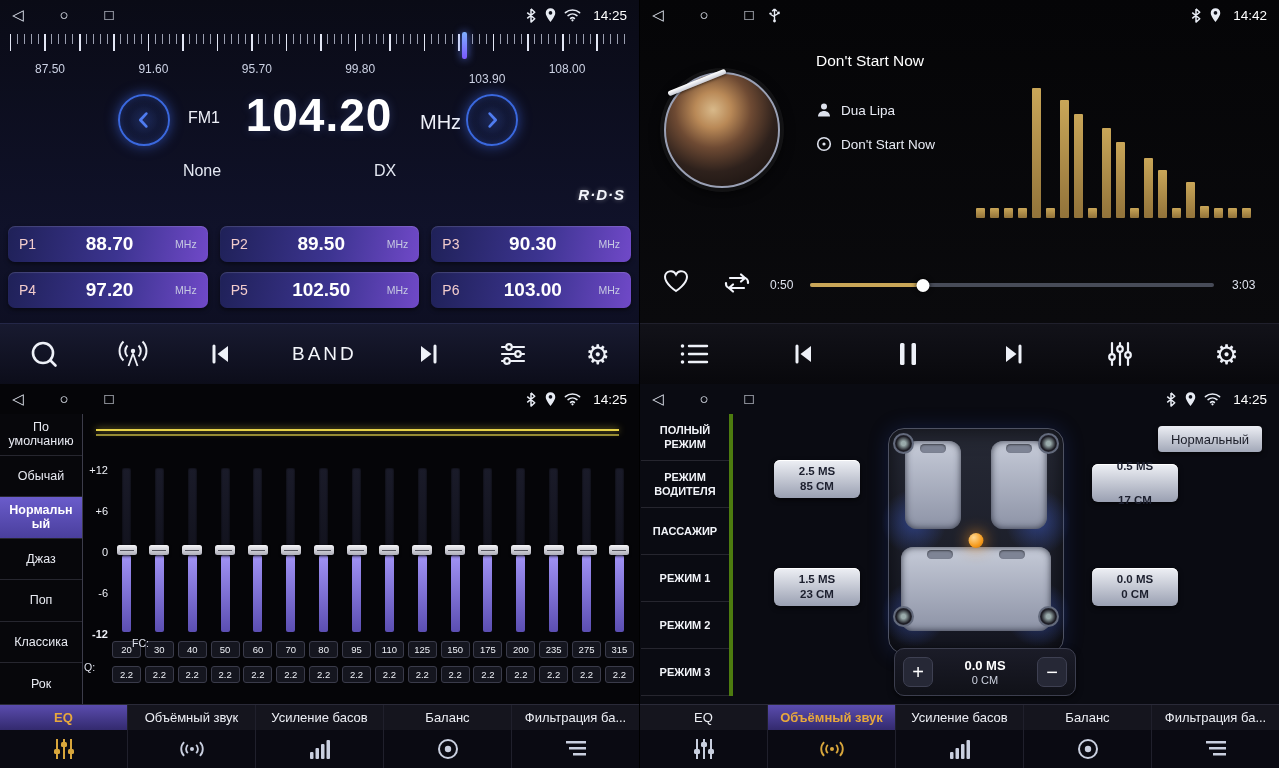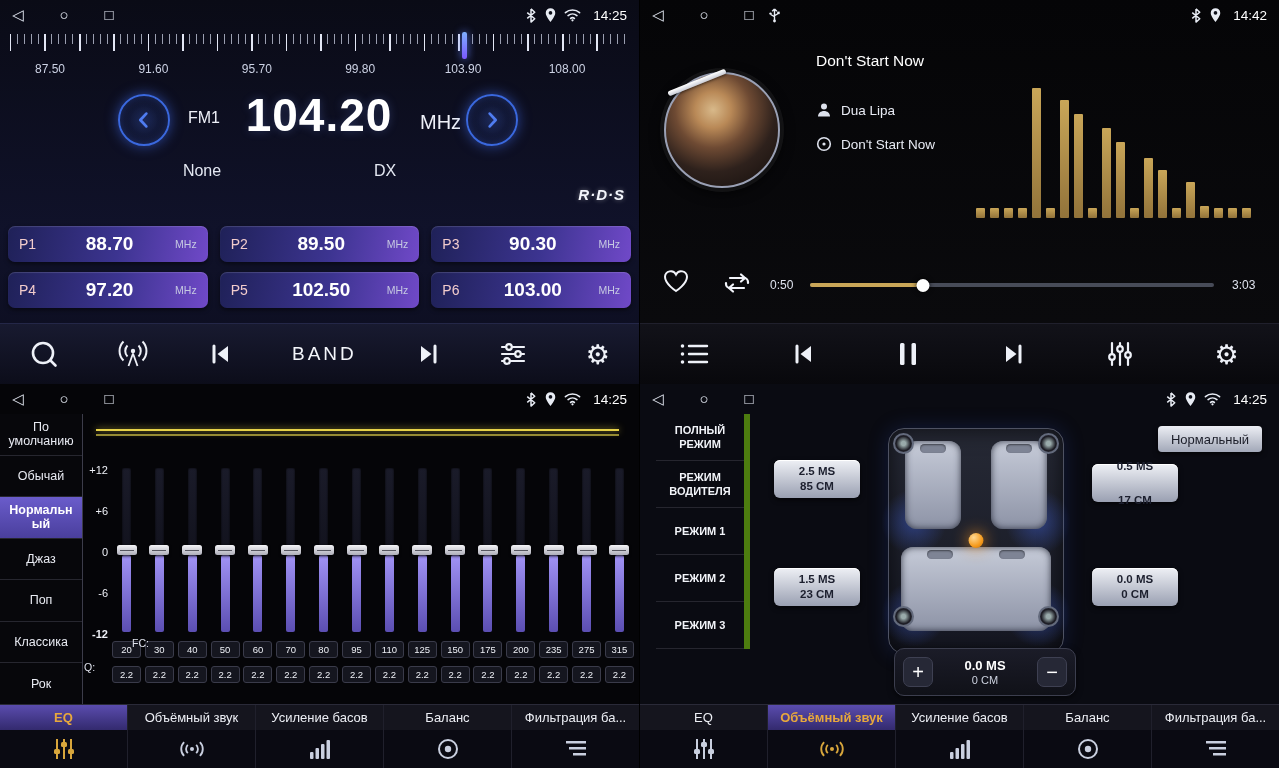--- a/index.html
+++ b/index.html
@@ -111,21 +111,21 @@
     background:linear-gradient(180deg,#a193f5,#5b4eb2);}
   .handle{position:absolute;left:-5.5px;width:20px;height:10px;border-radius:2.5px;
     background:linear-gradient(180deg,#f4f4f7,#aeaeb9);box-shadow:0 1px 3px rgba(0,0,0,.95);}
   .handle::after{content:"";position:absolute;left:3px;right:3px;top:4.5px;height:1px;background:#565660;}
   .valbox{margin-top:9px;width:27px;height:15px;background:#15161f;border:1px solid #3a3b4a;border-radius:3px;
     font-size:9.5px;color:#eef0f6;display:flex;align-items:center;justify-content:center;}
   .qbox{margin-top:8px;}
   .row-label{position:absolute;left:84px;width:26px;text-align:left;font-size:10.5px;color:#dfe2ec;}
 
   
-  .mode-list{position:absolute;left:16px;top:30px;width:88px;border-right:6px solid #4d7c0f;}
+  .mode-list{position:absolute;left:1px;top:30px;width:88px;border-right:4px solid #4d7c0f;}
   .mode-item{height:46px;display:flex;align-items:center;justify-content:center;text-align:center;
     font-size:11px;font-weight:700;color:#f2f4f9;border-bottom:1px solid #26262f;padding:0 4px;line-height:1.3;}
   .norm-btn{position:absolute;left:518px;top:42px;width:104px;height:26px;border-radius:4px;
     background:linear-gradient(180deg,#eceef4,#a2a8b8);color:#1b1d28;font-size:13px;
     display:flex;align-items:center;justify-content:center;box-shadow:0 2px 5px rgba(0,0,0,.7);}
   .car{position:absolute;left:248px;top:44px;width:174px;height:224px;border-radius:16px;
     background:linear-gradient(180deg,#262935,#151722);border:1px solid #4e5262;
     box-shadow:0 0 20px rgba(40,70,160,.28),inset 0 0 22px rgba(0,0,0,.7);}
   .glow{position:absolute;width:66px;height:66px;border-radius:50%;
     background:radial-gradient(circle,rgba(70,110,255,.38),rgba(70,110,255,0) 70%);}
@@ -193,21 +193,21 @@
     <div class="ruler" data-interactable="true">
       <div class="ticks-small" data-interactable="false"></div>
       <div class="ticks-big" data-interactable="false"></div>
       <div class="tuner-indicator" data-interactable="true" style="left: 73%;"></div>
     </div>
     <div class="scale-labels" data-interactable="false">
         <span class="scale-label" data-interactable="false" style="left: 40px;">87.50</span>
         <span class="scale-label" data-interactable="false" style="left: 143.4px;">91.60</span>
         <span class="scale-label" data-interactable="false" style="left: 246.8px;">95.70</span>
         <span class="scale-label" data-interactable="false" style="left: 350.2px;">99.80</span>
-        <span class="scale-label" data-interactable="false" style="left: 453px;">103.90</span>
+        <span class="scale-label" data-interactable="false" style="left: 477px; margin-top: 10px;">103.90</span>
         <span class="scale-label" data-interactable="false" style="left: 557px;">108.00</span>
       </div>
 
     <button class="chev-btn" style="left:118px;top:94px;" data-interactable="true">
       <span class="sicon" data-interactable="false">
           <svg width="22" height="22" viewBox="0 0 24 24" fill="none" stroke="#4f7cf0" stroke-width="3" stroke-linecap="round" stroke-linejoin="round">
             <path d="M14.5 5L8 12l6.5 7"></path>
           </svg>
         </span>
     </button>
@@ -693,20 +693,21 @@
               <circle cx="9" cy="12.6" r="1.2" fill="#e8ecf4" stroke="none"></circle>
             </svg>
           </span>
         <span class="time" data-interactable="false">14:25</span>
       </div>
     </div>
 
     <div class="mode-list" data-interactable="false">
         <div class="mode-item" data-interactable="true">ПОЛНЫЙ РЕЖИМ</div>
         <div class="mode-item" data-interactable="true">РЕЖИМ ВОДИТЕЛЯ</div>
+        <div class="mode-item" data-interactable="true">ПАССАЖИР</div>
         <div class="mode-item" data-interactable="true">РЕЖИМ 1</div>
         <div class="mode-item" data-interactable="true">РЕЖИМ 2</div>
         <div class="mode-item" data-interactable="true">РЕЖИМ 3</div>
       </div>
     <div class="norm-btn" data-interactable="true">Нормальный</div>
 
     <div class="car" data-interactable="false">
       <div class="glow" style="left:-8px;top:60px;" data-interactable="false"></div>
       <div class="glow" style="right:-8px;top:60px;" data-interactable="false"></div>
       <div class="glow" style="left:-8px;bottom:6px;" data-interactable="false"></div>

